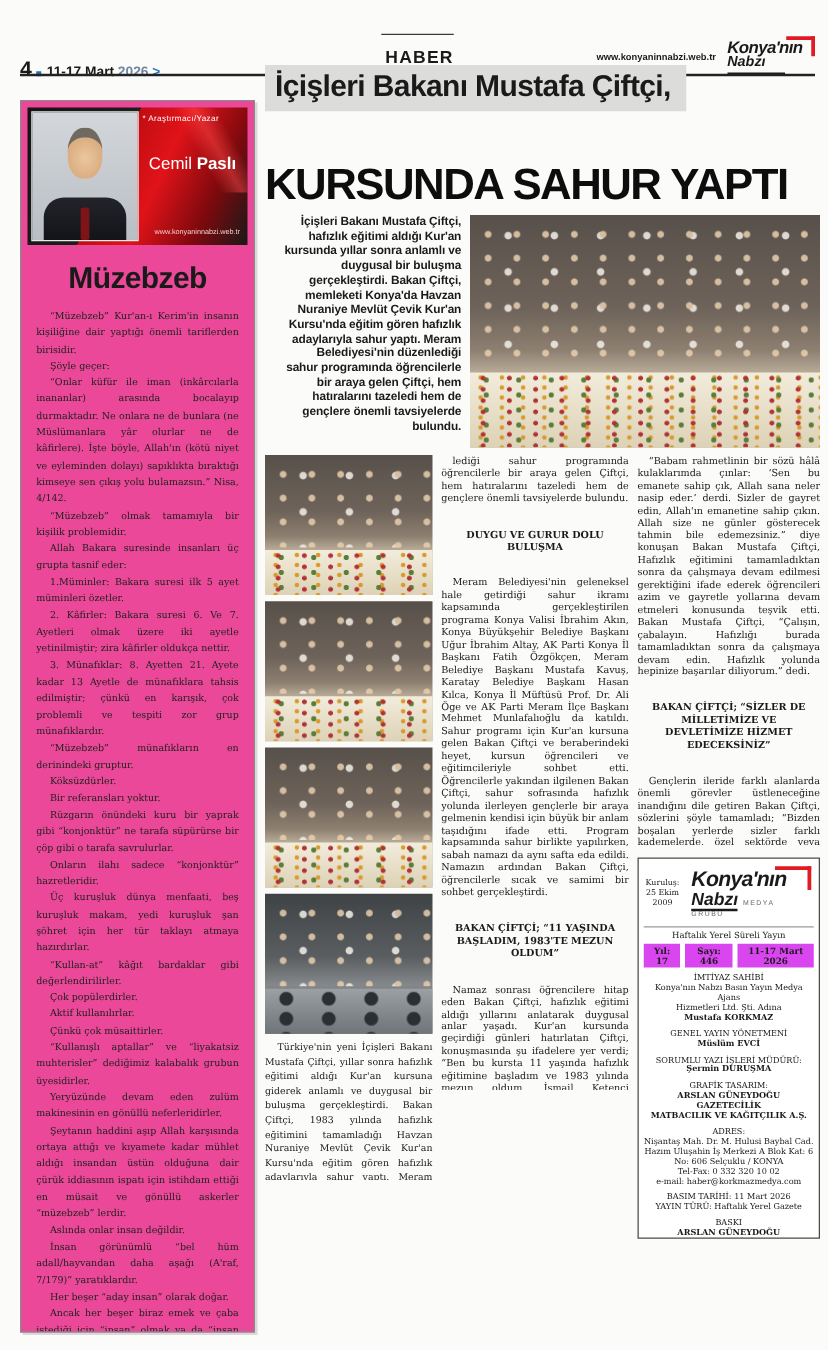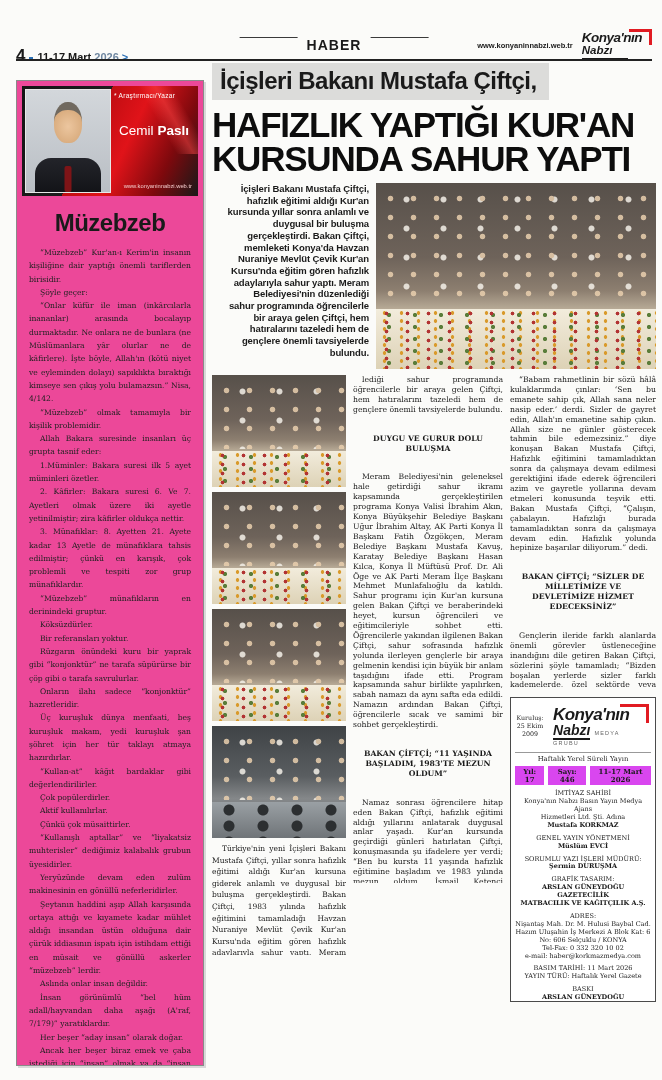--- a/index.html
+++ b/index.html
@@ -7,21 +7,21 @@
        font-family:"DejaVu Serif",serif;color:#1a1a1a;}
   
   .topbar{position:absolute;left:16px;right:10px;top:33px;height:24px;display:flex;
           align-items:center;justify-content:space-between;font-family:"Liberation Sans",sans-serif;}
   .tb-left{display:flex;align-items:baseline;}
   .pnum{font-size:17px;font-weight:800;}
   .bluedot{width:4px;height:4px;background:#2a6fb5;display:inline-block;margin:0 4px 2px 4px;}
   .hdate{font-size:11px;font-weight:700;}
   .hyear{font-size:11px;font-weight:700;color:#6e86a0;margin-left:3px;margin-top:27px;}
   .harrow{font-size:11px;font-weight:700;color:#2a6fb5;margin-left:3px;}
-  .tb-center{position:absolute;left:50%;transform:translateX(-50%);display:flex;align-items:flex-start;gap:9px;}
+  .tb-center{position:absolute;left:50%;transform:translateX(-50%);display:flex;align-items:flex-end;gap:9px;flex-direction:column;}
   .hsection{font-size:14px;font-weight:800;letter-spacing:1px;}
   .hline{width:58px;height:1px;background:#3a3a3a;}
   .tb-right{display:flex;align-items:center;}
   .site{font-size:7.5px;font-weight:700;margin-right:7px;}
   .hlogo{position:relative;font-style:italic;font-weight:800;line-height:1;padding:2px 10px 2px 2px;}
   .hlogo .l1{font-size:13.5px;display:block;letter-spacing:-0.5px;}
   .hlogo .l2{font-size:11.5px;display:block;margin-top:1px;border-bottom:2px solid #1a1a1a;padding-bottom:1px;width:46px;}
   .hlogo::after{content:"";position:absolute;right:0;top:0;width:20px;height:13px;
                 border-top:3px solid #e11b22;border-right:3px solid #e11b22;}
   .toprule{position:absolute;left:16px;right:10px;top:59px;height:2px;background:#222;}
@@ -45,21 +45,21 @@
           font-family:"Liberation Sans",sans-serif;color:#fff;}
   .arole{font-size:6.5px;letter-spacing:.3px;text-align:left;}
   .aname{margin-top:24px;font-size:13.5px;}
   .aname .bold{font-weight:800;}
   .asite{position:absolute;bottom:3px;right:2px;font-size:5.8px;color:#f3caca;}
   .ctitle{font-family:"Liberation Sans",sans-serif;font-weight:700;font-size:24px;text-align:center;
           margin:13px 0 9px;letter-spacing:-0.5px;}
   .colp-wrap{padding:0 7px;font-size:7.6px;line-height:13.3px;color:#222;}
   .colp-wrap .s-p{margin:0;text-align:justify;text-indent:11px;}
   
-  .mainarea{position:absolute;left:212px;top:63px;width:444px;height:1010px;}
+  .mainarea{position:absolute;left:212px;top:52px;width:444px;height:1010px;}
   .kicker-wrap{line-height:0;}
   .kicker{display:inline-block;background:#dcdcda;padding:6px 12px 7px 8px;
           font-family:"Liberation Sans",sans-serif;font-weight:800;font-size:24px;line-height:24px;letter-spacing:-0.5px;}
   .headline{margin:8px 0 0;font-family:"Liberation Sans",sans-serif;font-weight:800;font-size:35px;
             line-height:34px;letter-spacing:-1.2px;color:#0d0d0d;}
   .leadrow{display:flex;gap:7px;margin-top:7px;}
   .lead{width:142px;flex:none;font-family:"Liberation Sans",sans-serif;font-weight:700;
         font-size:9.5px;line-height:11.7px;text-align:right;letter-spacing:-0.1px;margin-left:15px;}
   .main-photo{flex:1;height:186px;}
   .bodyrow{display:flex;gap:7px;margin-top:6px;align-items:flex-start;
@@ -179,21 +179,21 @@
         <p class="s-p">Her beşer “aday insan” olarak doğar.</p>
         <p class="s-p">Ancak her beşer biraz emek ve çaba istediği için “insan” olmak ya da “insan kalmak” iradesini ve kararlılığını gösteremez.</p>
       </div>
   </aside>
 
   <main class="mainarea">
     <div class="kicker-wrap">
       <span class="kicker">İçişleri Bakanı Mustafa Çiftçi,</span>
     </div>
     <h1 class="headline">
-      <span>HAFIZLIK YAPTIĞI KUR'AN</span><br>
+      <br>
       <span>KURSUNDA SAHUR YAPTI</span>
     </h1>
 
     <div class="leadrow">
       <div class="lead">İçişleri Bakanı Mustafa Çiftçi, hafızlık eğitimi aldığı Kur'an kursunda yıllar sonra anlamlı ve duygusal bir buluşma gerçekleştirdi. Bakan Çiftçi, memleketi Konya'da Havzan Nuraniye Mevlüt Çevik Kur'an Kursu'nda eğitim gören hafızlık adaylarıyla sahur yaptı. Meram Belediyesi'nin düzenlediği sahur programında öğrencilerle bir araya gelen Çiftçi, hem hatıralarını tazeledi hem de gençlere önemli tavsiyelerde bulundu.</div>
       <div class="photo main-photo"></div>
     </div>
 
     <div class="bodyrow">
       <div class="colA">

